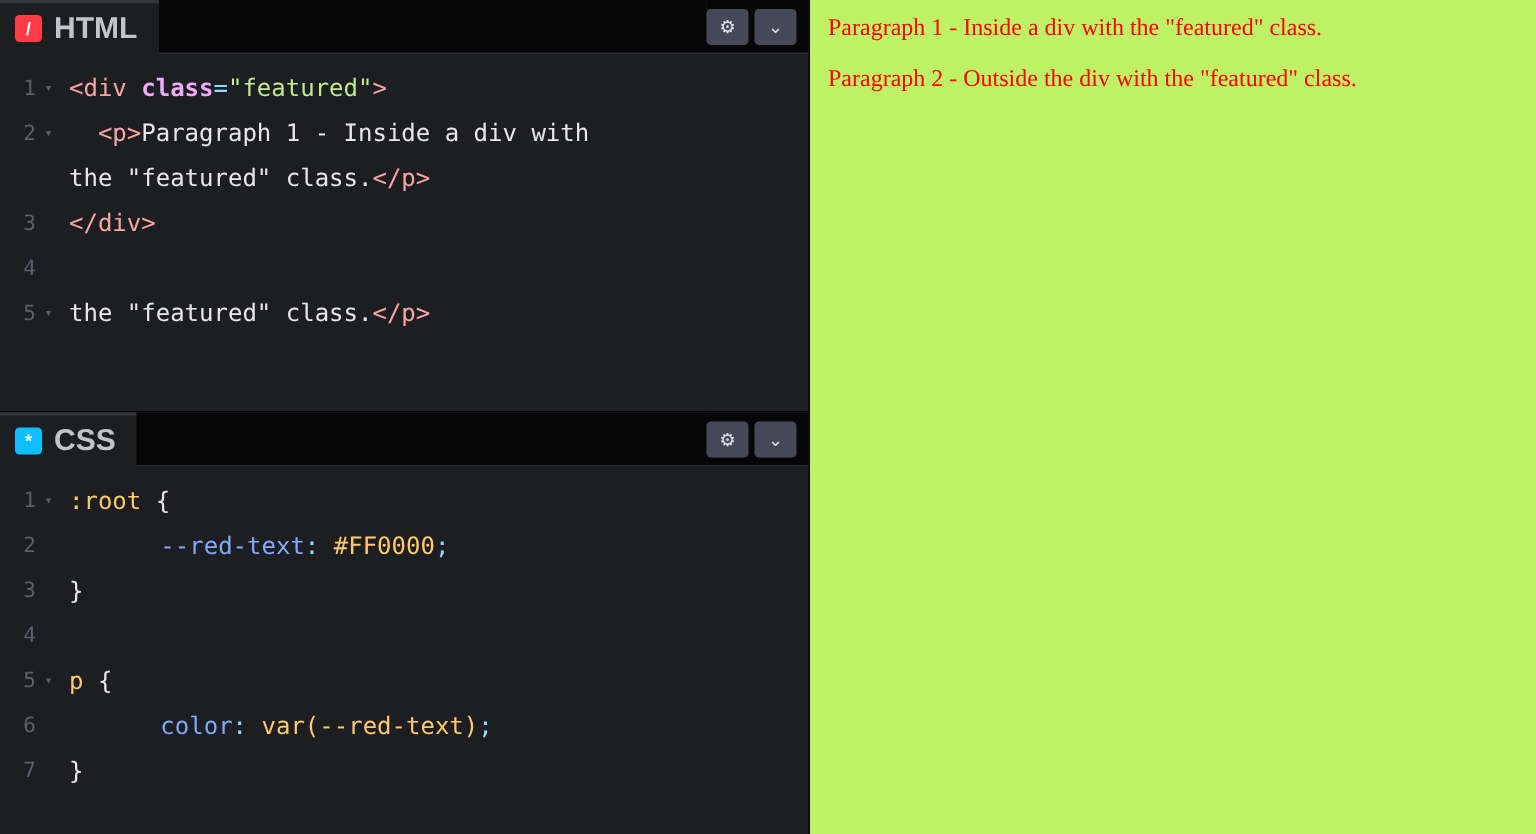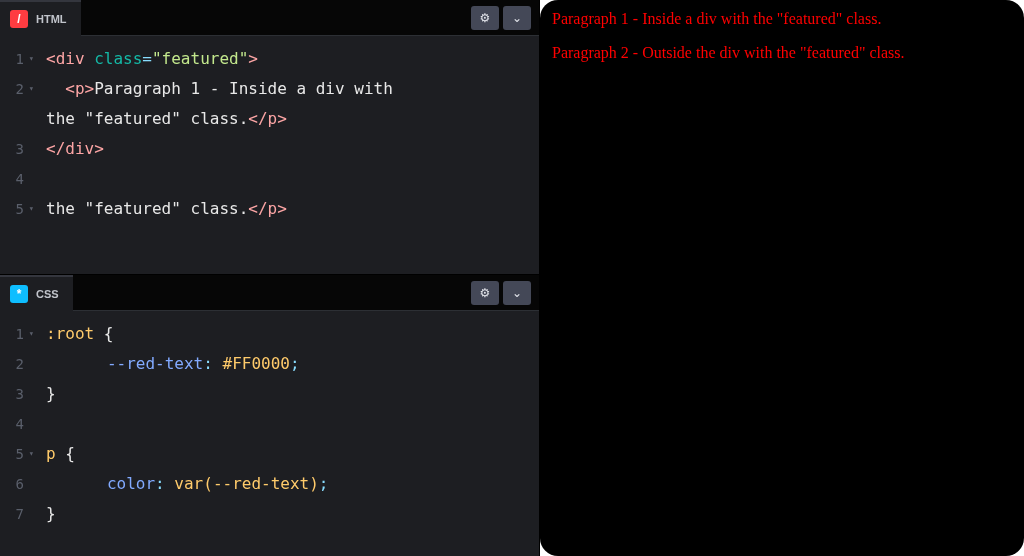--- a/index.html
+++ b/index.html
@@ -54,21 +54,21 @@
       justify-content: center;
       font-size: 12px;
       font-weight: bold;
       color: #fff;
     }
     .lang-icon.html-icon { background: #ff3c41; }
     .lang-icon.css-icon { background: #0ebeff; }
     .lang-label {
       color: #c1c4cb;
       font-weight: 700;
-      font-size: 11px;
+      font-size: 20px;
     }
     .header-controls {
       display: flex;
       align-items: center;
       gap: 4px;
       padding-right: 8px;
       background: #060606;
       height: 100%;
       border-bottom: 1px solid #2c2f34;
     }
@@ -111,35 +111,34 @@
       transform: rotate(90deg);
     }
     .code-lines {
       flex: 1;
       padding-left: 14px;
       color: #ccc;
     }
     .code-line { height: 30px; white-space: pre; }
     .code-line.wrap { padding-left: 0; }
     .tag { color: #fca5a5; }
-    .attr-name { color: #14b8a6; }
+    .attr-name { color: #f0abfc; font-weight: bold; }
     .attr-val { color: #c3e88d; }
     .punct { color: #89ddff; }
     .text-content { color: #e8e8e8; }
     .selector { color: #ffcb6b; }
     .prop { color: #82aaff; margin-left: 32px; }
     .val { color: #ffcb6b; }
     .brace { color: #e8e8e8; }
     .hex { color: #ffcb6b; }
     .preview-panel {
       flex: 1;
-      background: #000000;
+      background: #bef264;
       padding: 10px 12px;
       font-family: 'Times New Roman', serif;
-      border-radius: 18px;
     }
     .preview-panel p {
       color: #FF0000;
       font-size: 16px;
       margin-bottom: 16px;
     }
   </style>
 </head>
 <body>
 

